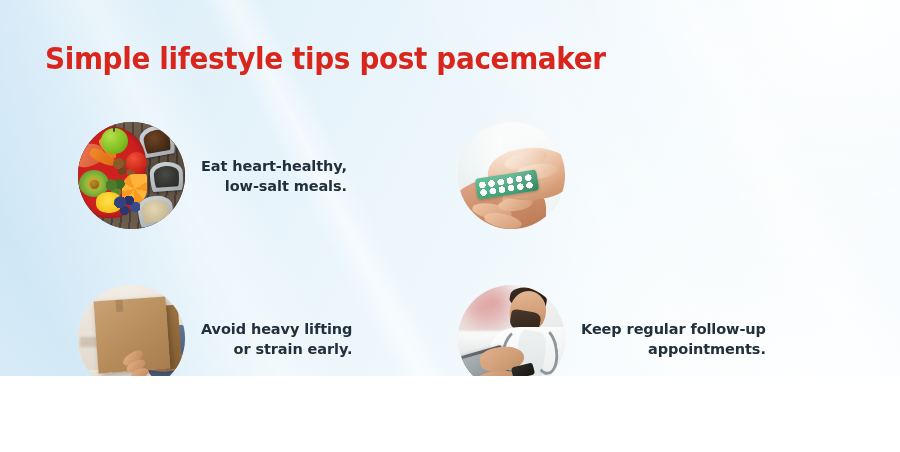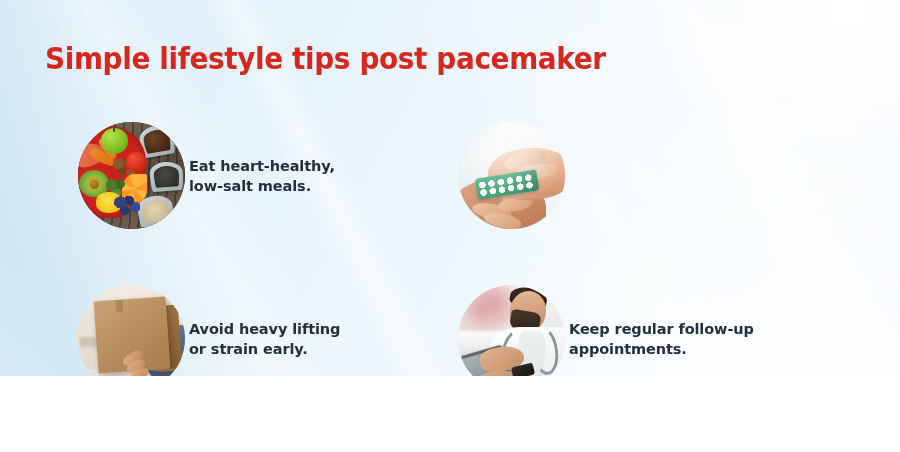--- a/index.html
+++ b/index.html
@@ -72,28 +72,29 @@
   .thumb {
     position:relative;
     width:107px; height:107px;
     border-radius:50%;
     overflow:hidden;
     flex:0 0 auto;
     background:#cfd9de;
   }
 
   .tip-label {
-    margin-left:4px;
+    margin-left:16px;
     font-family:"DejaVu Sans", sans-serif;
     font-weight:bold;
     font-size:14.5px;
     line-height:1.38;
     color:#22303c;
     white-space:pre-line;
     letter-spacing:-0.1px;
+    text-align:right;
   }
 
   
   .ph-food { background:#5d4d3f; }
   .ph-food .wood {
     position:absolute; inset:0;
     background:
       repeating-linear-gradient(92deg, rgba(0,0,0,.22) 0 2px, rgba(255,255,255,.05) 2px 9px),
       linear-gradient(170deg,#6d5b49 0%,#4f4134 45%,#6a5847 100%);
   }

